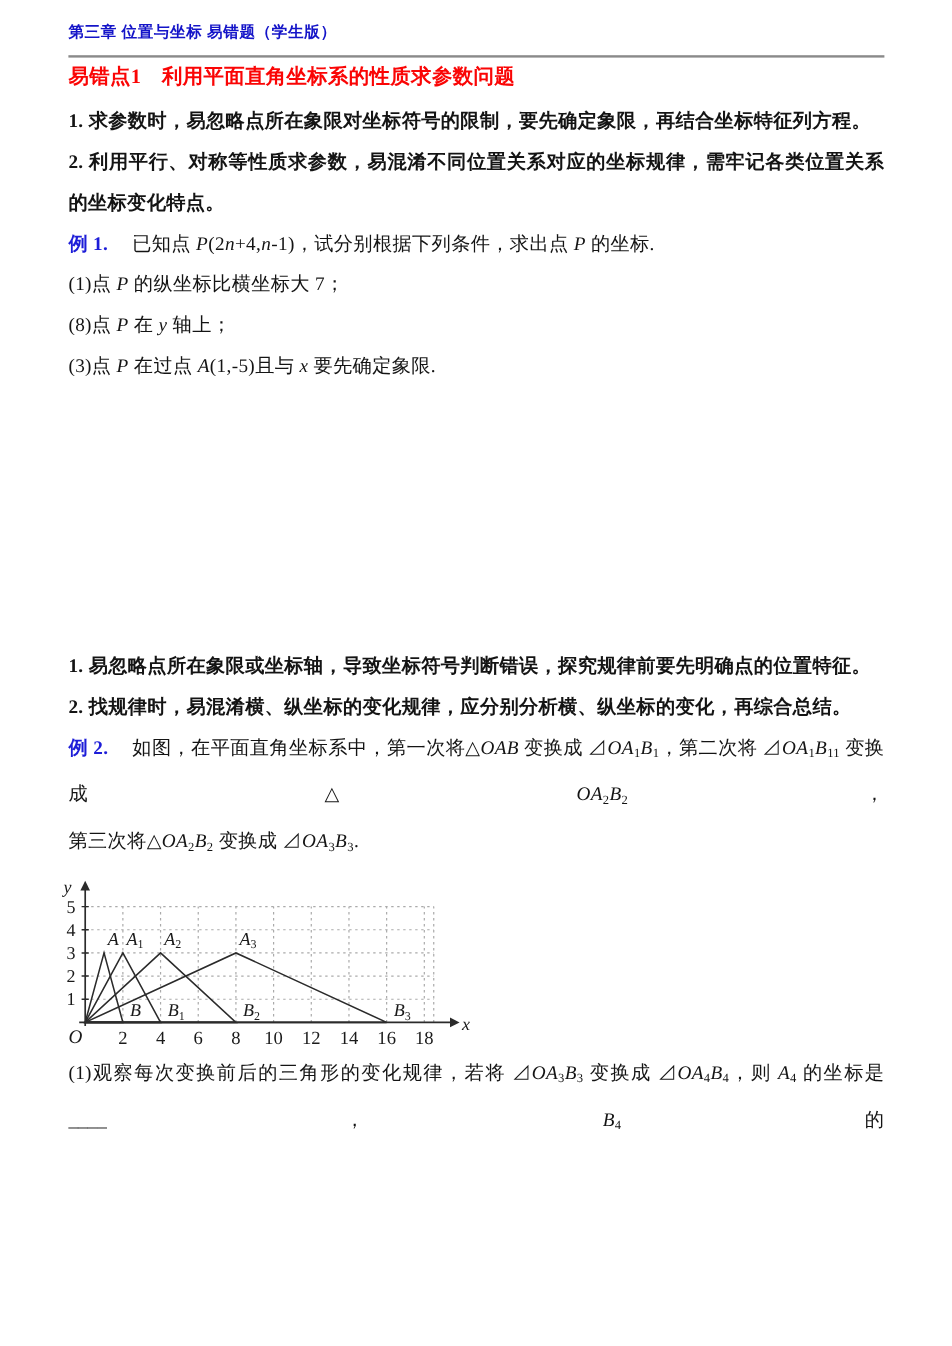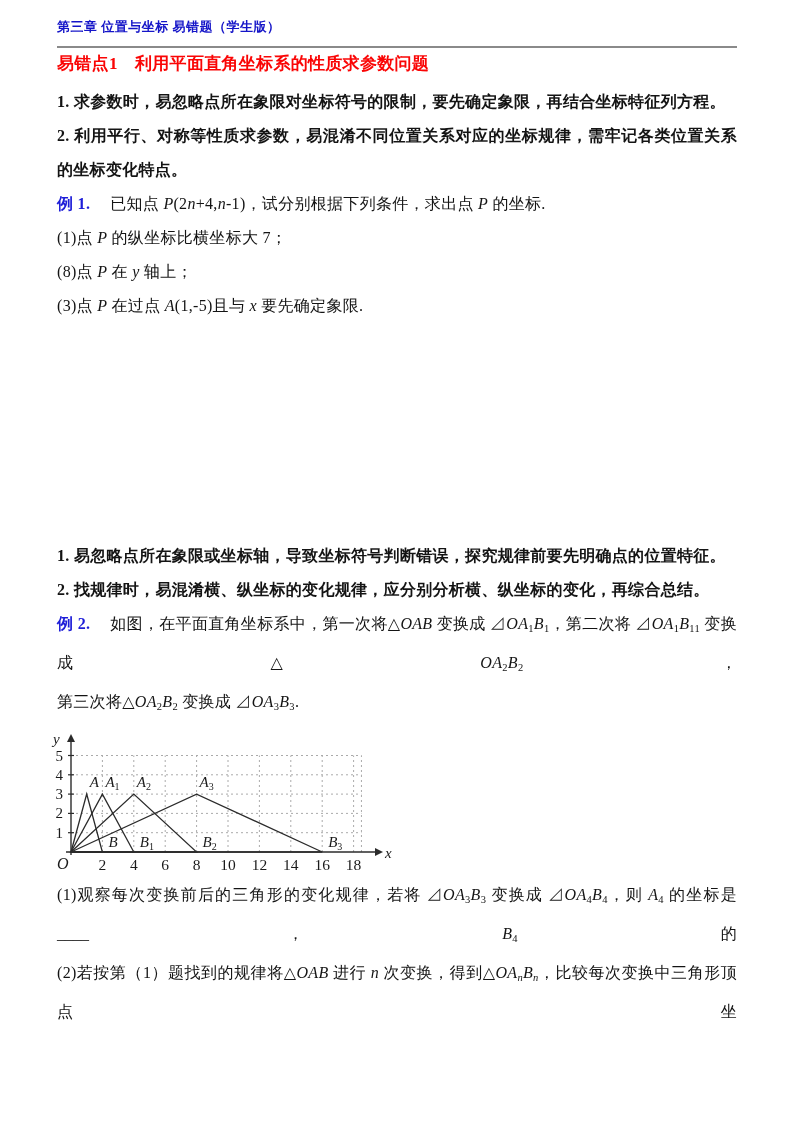--- a/index.html
+++ b/index.html
@@ -114,16 +114,15 @@
         <text x="95.8" y="59.099999999999994" font-size="15" font-style="italic" text-anchor="start" fill="#1a1a1a">A<tspan font-size="10" dy="3" font-style="normal">2</tspan></text>
         <text x="161.6" y="119" font-size="15" font-style="italic" text-anchor="start" fill="#1a1a1a">B<tspan font-size="10" dy="3" font-style="normal">2</tspan></text>
         <polygon points="30,124 155.6,66.1 281.2,124" fill="none" stroke="#2b2b2b" stroke-width="1.3" stroke-linejoin="miter"></polygon>
         <text x="158.6" y="59.099999999999994" font-size="15" font-style="italic" text-anchor="start" fill="#1a1a1a">A<tspan font-size="10" dy="3" font-style="normal">3</tspan></text>
         <text x="287.2" y="119" font-size="15" font-style="italic" text-anchor="start" fill="#1a1a1a">B<tspan font-size="10" dy="3" font-style="normal">3</tspan></text>
       </svg>
   </div>
 
   <p class="line fill q-gap10"><span class="r-c">(1)观察每次变换前后的三角形的变化规律，若将 ⊿</span><span class="r-i">OA</span><span class="r-rs">3</span><span class="r-i">B</span><span class="r-rs">3</span><span class="r-c"> 变换成 ⊿</span><span class="r-i">OA</span><span class="r-rs">4</span><span class="r-i">B</span><span class="r-rs">4</span><span class="r-c">，则 </span><span class="r-i">A</span><span class="r-rs">4</span><span class="r-c"> 的坐标是</span><span class="r-u">____</span><span class="r-c">，</span><span class="r-i">B</span><span class="r-rs">4</span><span class="r-c"> 的</span></p>
 
-  <p class="line fill q-gap8"><span class="r-c">(2)若按第（1）题找到的规律将△</span><span class="r-i">OAB</span><span class="r-c"> 进行 </span><span class="r-i">n</span><span class="r-c"> 次变换，得到△</span><span class="r-i">OA</span><span class="r-is">n</span><span class="r-i">B</span><span class="r-is">n</span><span class="r-c">，比较每次变换中三角形顶点坐</span></p>
   <p class="line"></p>
 
 </div>
 
 </body></html>

